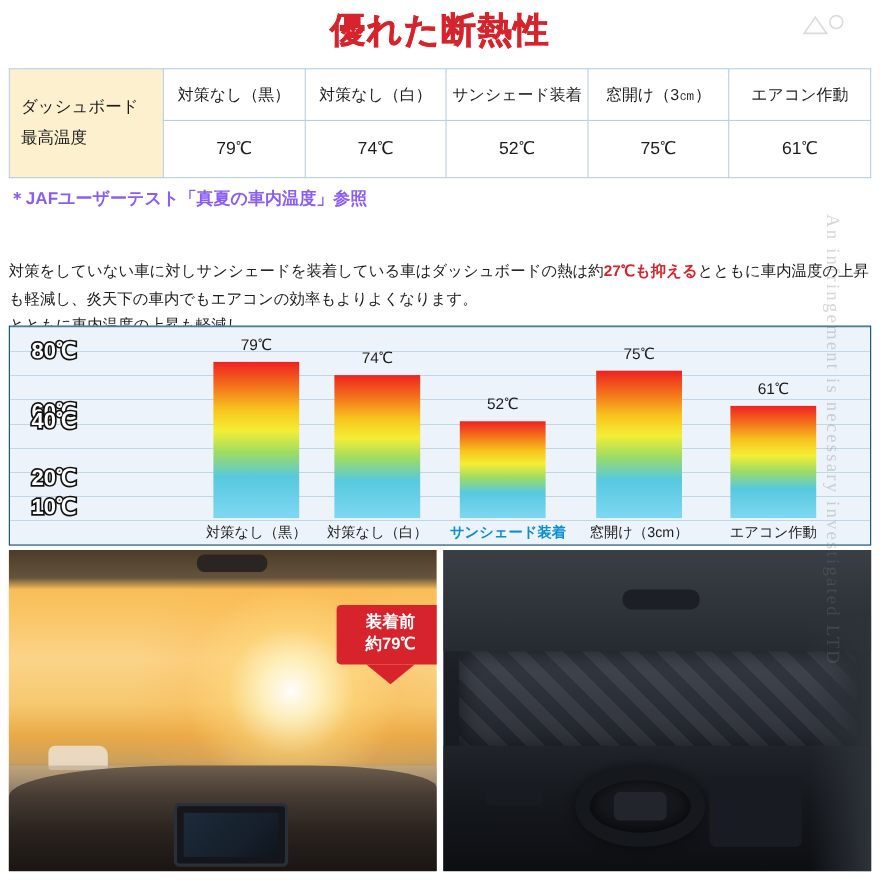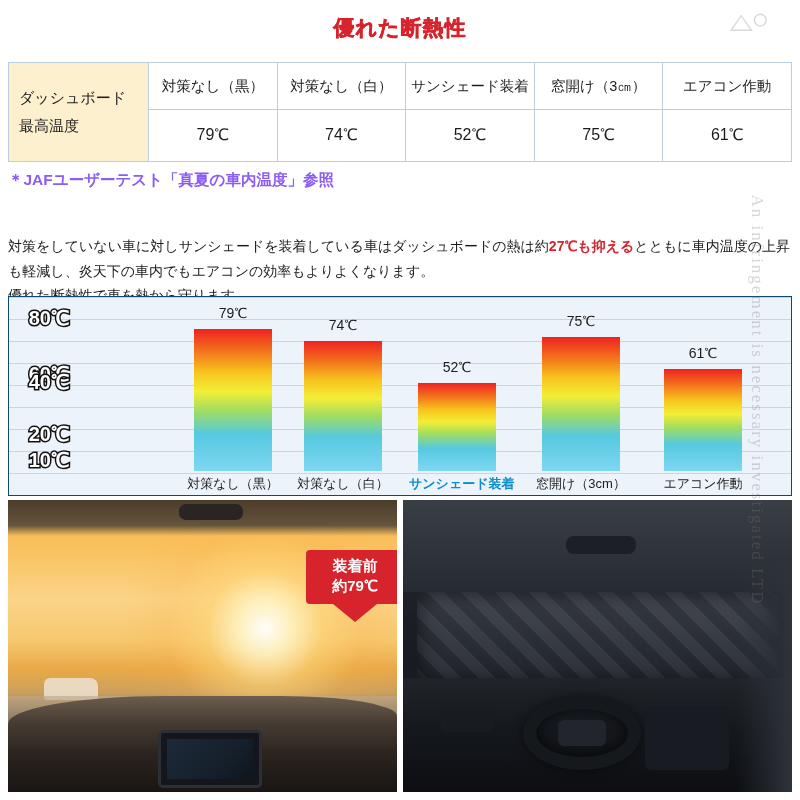--- a/index.html
+++ b/index.html
@@ -17,21 +17,21 @@
 
   
   .title-bar {
     position: absolute;
     top: 0; left: 0;
     width: 800px; height: 56px;
     display: flex; align-items: center; justify-content: center;
     background: #ffffff;
   }
   .title-text {
-    font-size: 21px;
+    font-size: 32px;
     font-weight: bold;
     color: #d7232b;
     letter-spacing: 1px;
     -webkit-text-stroke: 0.6px #d7232b;
   }
 
   
   .temp-table {
     position: absolute;
     top: 62px; left: 8px;
@@ -383,21 +383,21 @@
       <td class="val">75℃</td>
       <td class="val">61℃</td>
     </tr>
   </tbody>
     </table>
 
   <div class="note">＊JAFユーザーテスト「真夏の車内温度」参照</div>
 
   <div class="para">
     <span>対策をしていない車に対しサンシェードを装着している車はダッシュボードの熱は約</span><span class="hl">27℃も抑える</span><span>とともに車内温度の上昇も軽減し、炎天下の車内でもエアコンの効率もよりよくなります。</span><br>
-    <span>優れた断熱性で車を熱から守ります。</span>
+    <span>とともに車内温度の上昇も軽減し。</span>
   </div>
 
   <div class="chart">
     <div class="chart-grid"></div>
 
     <div class="y-axis">
       <div class="y-tick-wrap" style="top:4px;">
         <span class="y-tick-outline">80℃</span>
         <span class="y-tick-fill">80℃</span>
       </div>

